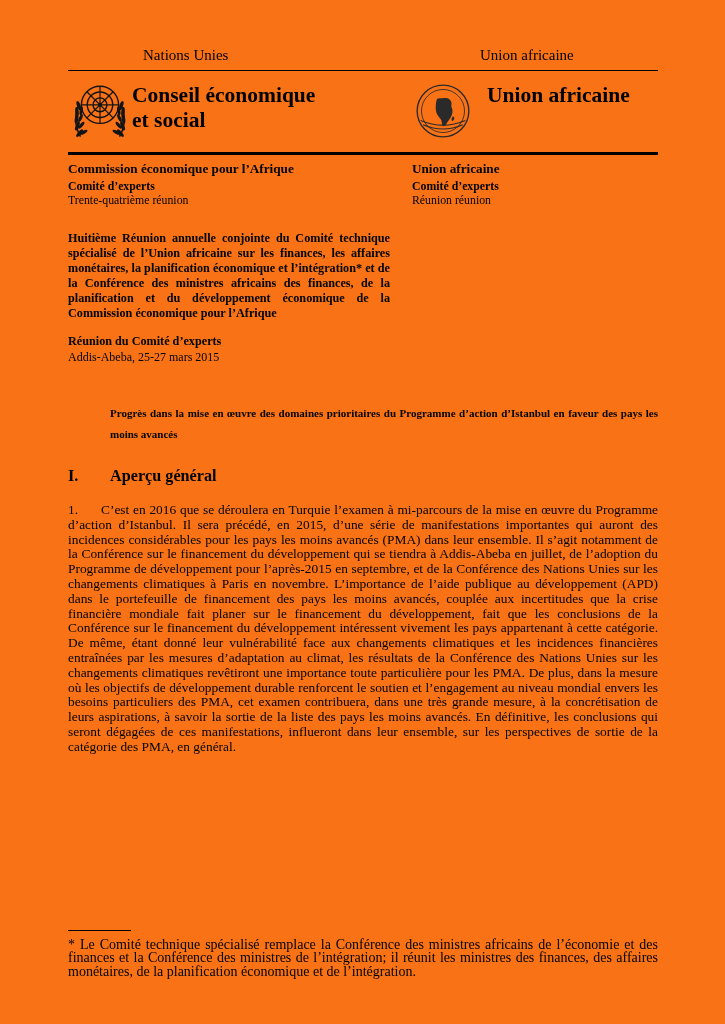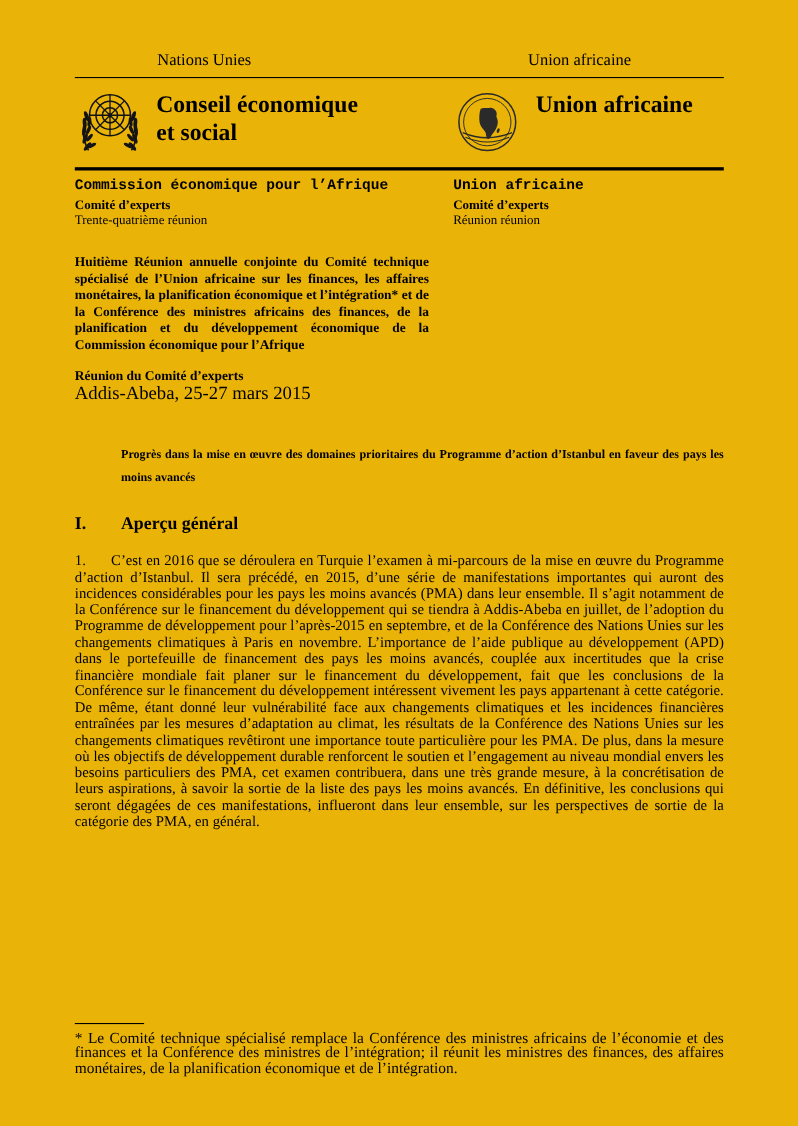--- a/index.html
+++ b/index.html
@@ -1,52 +1,52 @@
 <!DOCTYPE html>
 <html><head>
 <meta charset="utf-8">
 <style>
   * { margin:0; padding:0; box-sizing:border-box; }
   html, body { background:#ffffff; }
   body { width:725px; }
   .page {
     position:relative;
     width:725px; height:1024px;
-    background:#eab308; color:#000000;
+    background:#f97316; color:#000000;
     font-family:"Liberation Serif","DejaVu Serif",serif;
     padding:46px 67px 46px 68px;
     display:flex; flex-direction:column;
     overflow:hidden;
   }
   .grid2 { display:grid; grid-template-columns:344px 1fr; }
 
   .header-row { font-size:15px; line-height:19px; }
   .h-left { padding-left:75px; }
   .h-right { padding-left:68px; }
 
   .rule-thin  { border-top:1px solid #000; margin-top:5px; }
   .rule-thick { border-top:3px solid #000; margin-top:10px; }
 
   .org-row { margin-top:9px; }
-  .org-block { display:flex; gap:10px; align-items:flex-start; }
+  .org-block { display:flex; gap:0; align-items:flex-start; }
   .org-right-top { display:flex; gap:13px; align-items:flex-start; }
   .logo { display:block; line-height:0; }
   .org-title { font-size:21.5px; font-weight:bold; line-height:1.18; padding-top:3px; }
 
   .doc-refs { margin-left:100px; margin-top:8px; font-size:12.2px; line-height:14px; white-space:nowrap; }
   .ref-gap { height:13px; }
 
   .session-row { margin-top:6px; }
-  .session-org { font-size:13.2px; font-weight:bold; line-height:16px;font-family:Liberation Mono, monospace; }
+  .session-org { font-size:13.2px; font-weight:bold; line-height:16px; }
   .session-committee { font-size:11.8px; font-weight:bold; margin-top:3px; line-height:13px; }
   .session-meeting { font-size:11.8px; margin-top:1px; line-height:13px; }
 
   .meeting-desc { margin-top:24px; width:322px; font-size:12.2px; font-weight:bold; line-height:15px; text-align:justify;font-family:Liberation Serif, serif; }
   .meeting-sub { margin-top:13px; font-size:12.2px; font-weight:bold; line-height:15px; }
-  .meeting-loc { font-size:17px; line-height:15px; margin-top:1px; }
+  .meeting-loc { font-size:12px; line-height:15px; margin-top:1px; }
 
   .doc-title { margin:38px 0 0 42px; font-size:11px; font-weight:bold; line-height:21px; text-align:justify; }
 
   .section-heading { margin-top:21px; font-size:16.2px; font-weight:bold; display:flex; line-height:20px; }
   .sec-num { width:42px; flex:0 0 42px; }
 
   .body-para { margin-top:17px; font-size:13.4px; line-height:14.8px; text-align:justify; }
   .para-num { display:inline-block; width:33px; }
 
   .footnote { margin-top:auto; }

